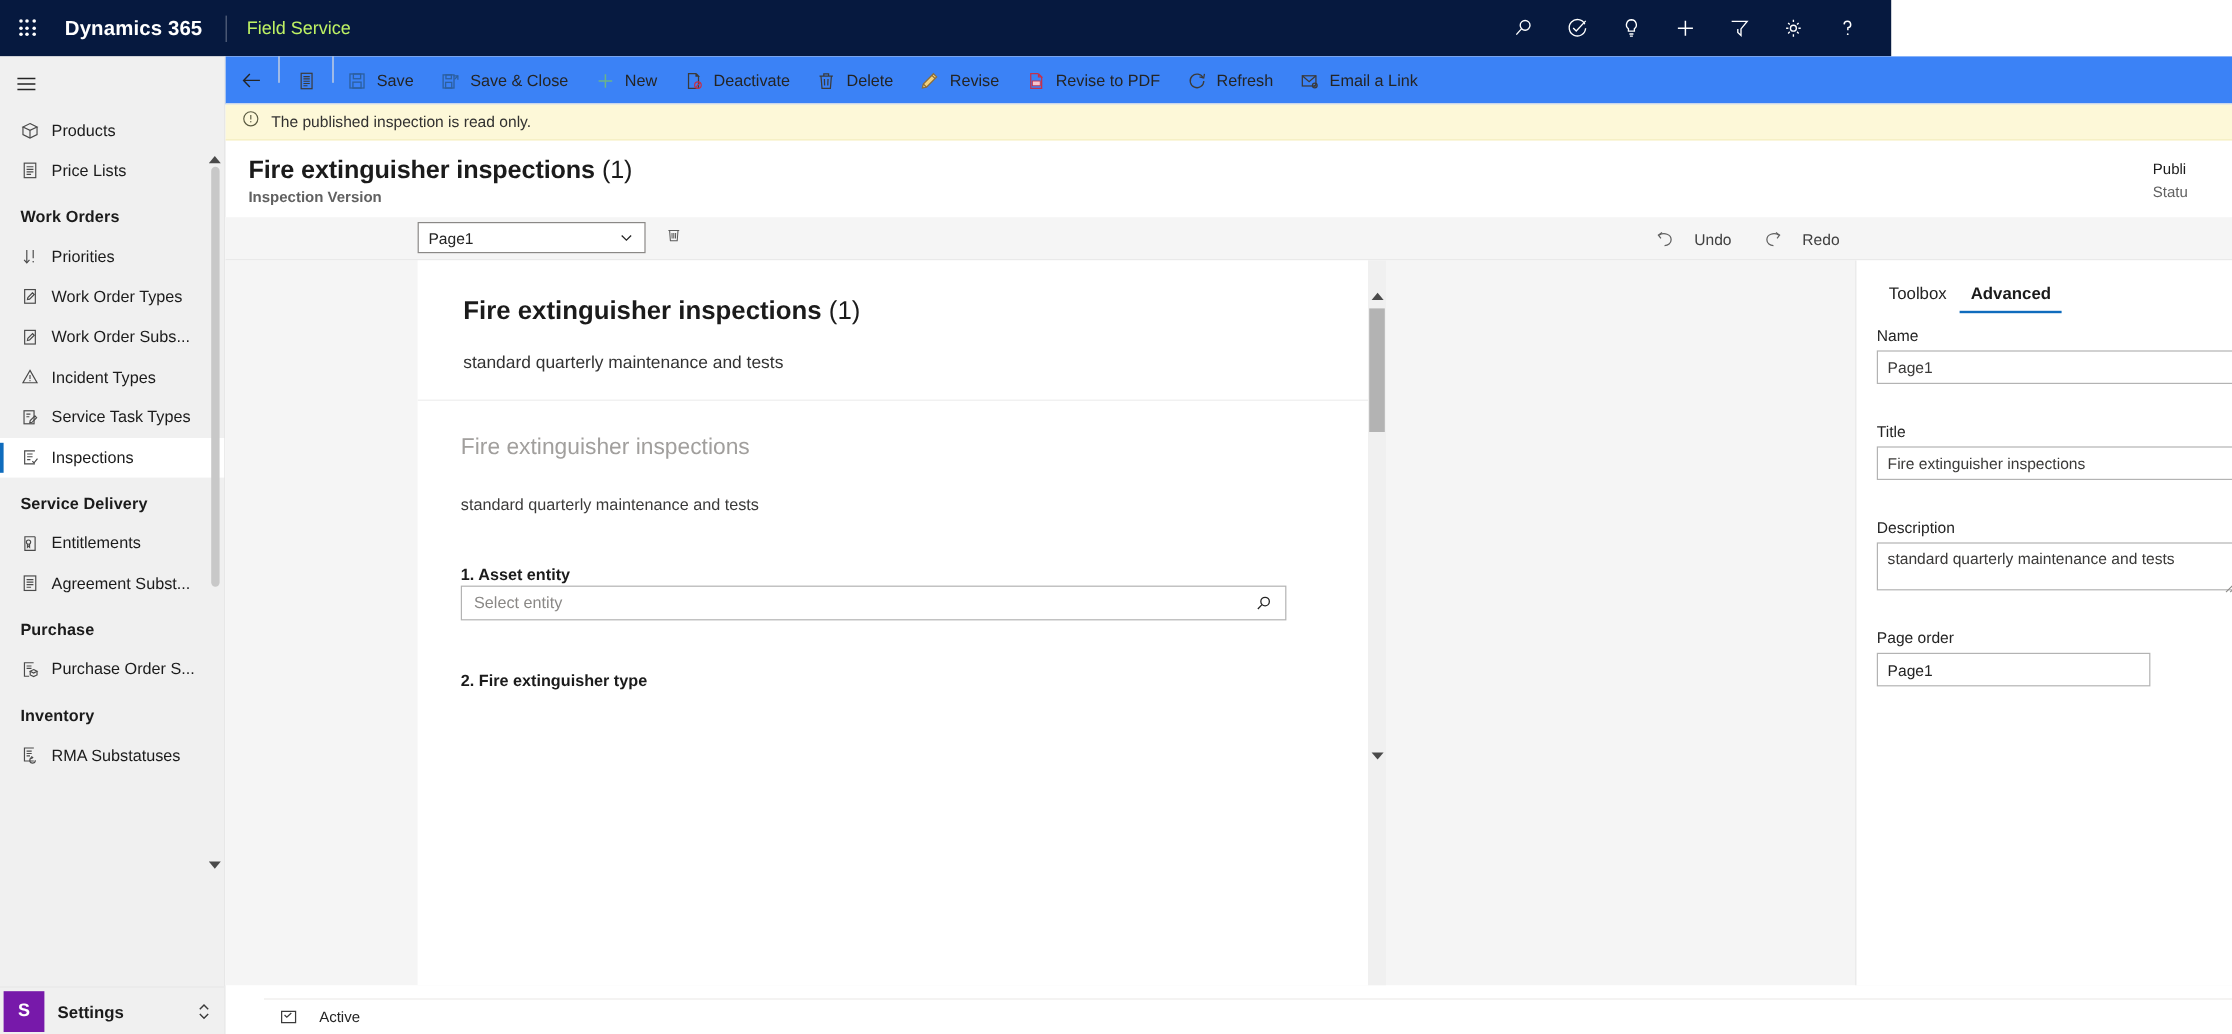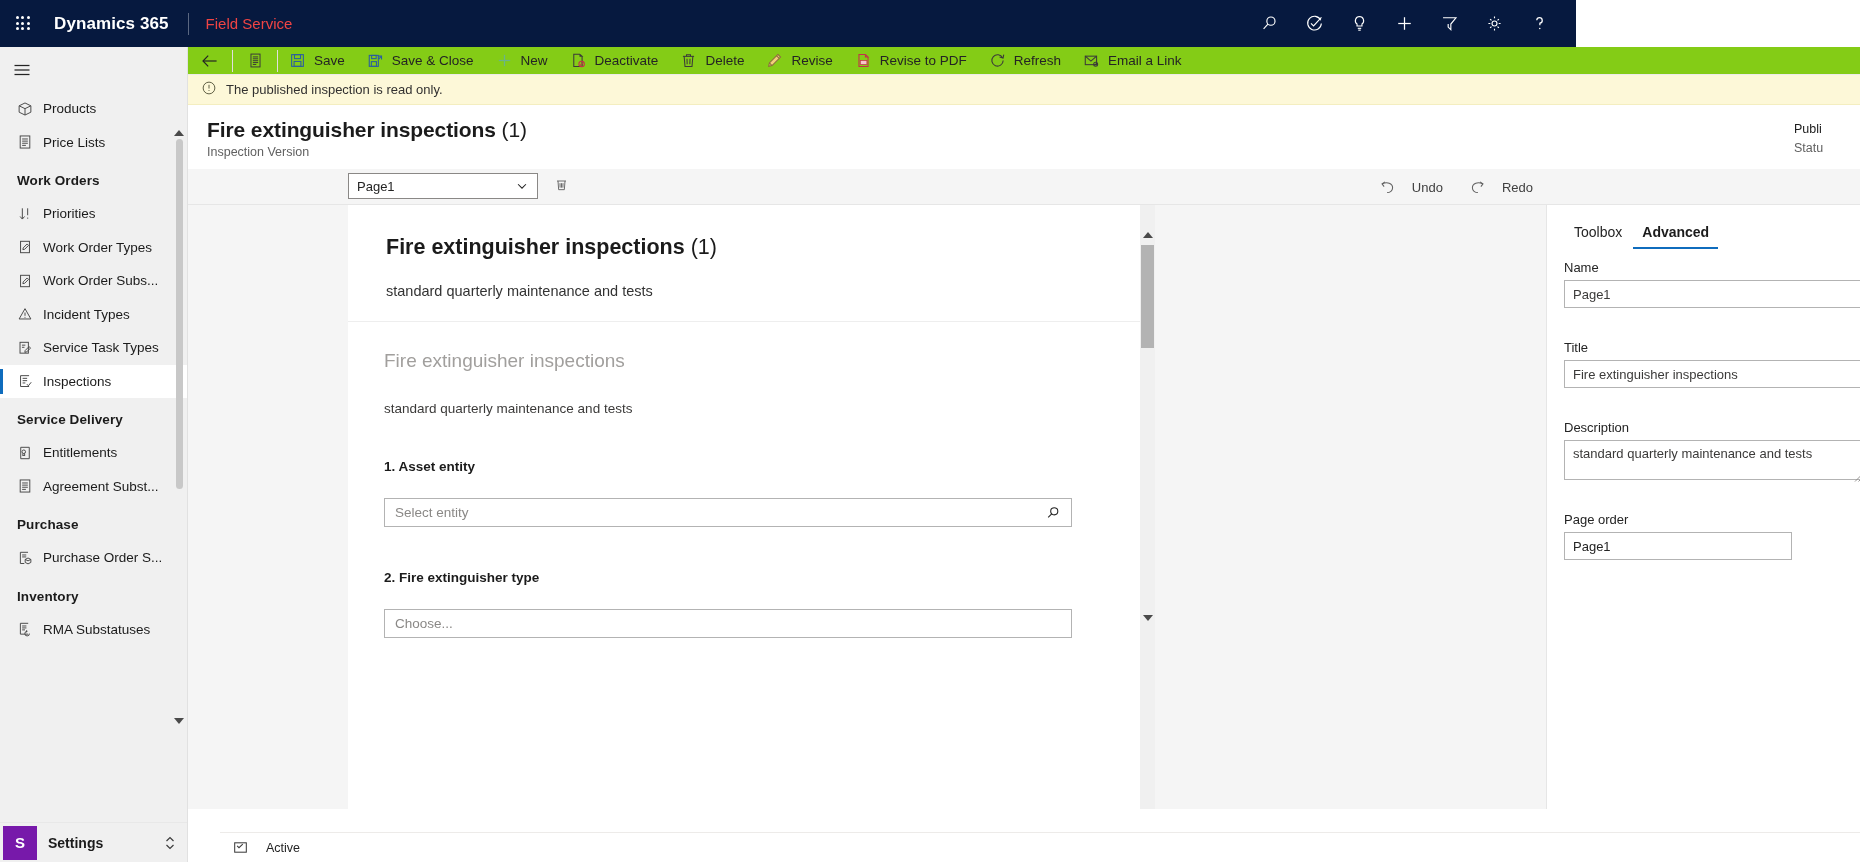--- a/index.html
+++ b/index.html
@@ -13,21 +13,21 @@
   
   #topnav {
     position:absolute; left:0; top:0; width:1576px; height:47px;
     background:#06193f; display:flex; align-items:center;
   }
   .waffle { width:46px; height:47px; display:flex; align-items:center; justify-content:center; }
   .waffle-grid { width:15px; height:15px; display:grid; grid-template-columns:repeat(3,1fr); grid-template-rows:repeat(3,1fr); gap:2px; }
   .waffle-grid i { background:#ffffff; border-radius:50%; display:block; width:3px; height:3px; }
   #brand { color:#fff; font-size:17px; font-weight:600; margin-left:8px; letter-spacing:.1px; }
   #brand-sep { width:1px; height:22px; background:#5a6781; margin:0 17px 0 19px; }
-  #app-name { color:#ef4444; font-size:15px; font-weight:400; }
+  #app-name { color:#bef264; font-size:15px; font-weight:400; }
   #topnav-right { margin-left:auto; display:flex; align-items:center; padding-right:14px; }
   .nav-icon { width:45px; height:47px; display:flex; align-items:center; justify-content:center; color:#fff; }
   .nav-icon svg { display:block; }
 
   
   #sitemap {
     position:absolute; left:0; top:47px; width:188px; height:815px;
     background:#f0f0f0; border-right:1px solid #e1e1e1;
     overflow:hidden;
   }
@@ -73,21 +73,21 @@
     align-items:center;justify-content:center;font-size:15px;font-weight:600;
     margin-left:3px;
   }
   #settings-label { font-size:14px; font-weight:600; color:#1b1b1b; margin-left:11px; }
   #settings-chev { margin-left:auto; margin-right:12px; color:#3b3b3b; display:flex; flex-direction:column; line-height:6px; font-size:11px; }
 
   
   #main { position:absolute; left:188px; top:47px; width:1672px; height:815px; background:#fff; }
 
   
-  #cmdbar { height:28px; display:flex; align-items:center; border-bottom:1px solid #edebe9; background:#84cc16; }
+  #cmdbar { height:40px; display:flex; border-bottom:1px solid #edebe9; background:#3b82f6; }
   .cmd-back { width:44px; height:40px; display:flex;align-items:center;justify-content:center; color:#242424; }
   .cmd-div { width:1px; height:22px; background:#e1dfdd; }
   .cmd-iconbtn { width:44px;height:40px;display:flex;align-items:center;justify-content:center;color:#242424; }
   .cmd-btn {
     height:40px; display:flex; align-items:center; gap:8px;
     padding:0 11px; font-size:13.5px; color:#242424; white-space:nowrap;
   }
   .cmd-btn .ci { display:flex; align-items:center; }
   .cmd-btn .ci svg { display:block; }
 
@@ -95,21 +95,21 @@
   #notif {
     height:30px; background:#fdf8d8; display:flex; align-items:center;
     padding-left:13px; gap:9px; border-bottom:1px solid #f4eec0;
   }
   #notif-text { font-size:13px; color:#323130; }
 
   
   #rec-header { position:relative; height:64px; padding:13px 0 0 19px; }
   #rec-title { font-size:21px; font-weight:600; color:#1b1b1b; letter-spacing:-.1px; }
   #rec-title .muted { font-weight:400; }
-  #rec-sub { font-size:12.5px; color:#616161; margin-top:3px; }
+  #rec-sub { font-size:12.5px; color:#616161; margin-top:3px;font-weight:bold; }
   #rec-header-right {
     position:absolute; right:0; top:17px; width:66px; overflow:hidden;
   }
   .hdr-field-label { font-size:12.5px; color:#1b1b1b; white-space:nowrap; }
   .hdr-field-val { font-size:12.5px; color:#616161; white-space:nowrap; margin-top:5px; }
 
   
   #tabs { height:41px; display:flex; align-items:flex-end; padding-left:19px; border-bottom:1px solid #edebe9; background:#fff; }
   .tab {
     font-size:14px; color:#242424; padding:0 9px 10px 9px; margin-right:10px;
@@ -149,21 +149,21 @@
   #card-head { padding:30px 0 22px 38px; border-bottom:1px solid #eeeeee; }
   #card-head-title { font-size:21.5px; font-weight:600; color:#1b1b1b; }
   #card-head-title .muted { font-weight:400; }
   #card-head-sub { font-size:14.5px; color:#333333; margin-top:23px; }
   #card-body { padding:28px 0 0 36px; }
   #form-title { font-size:19px; color:#a19f9d; font-weight:400; }
   #form-sub { font-size:13.5px; color:#3b3a39; margin-top:29px; }
   .question { margin-top:43px; }
   .q-label { font-size:13.5px; font-weight:600; color:#1b1b1b; }
   .q-input {
-    margin-top:24px; width:688px; height:29px; border:1px solid #b3b3b3; background:#fff;
+    margin-top:2px; width:688px; height:29px; border:1px solid #b3b3b3; background:#fff;
     display:flex; align-items:center; padding:0 10px; font-size:13.5px; color:#8a8886;
   }
   .q-input .ic { margin-left:auto; color:#242424; display:flex; }
 
   
   #canvas-sb { position:absolute; left:952px; top:0; width:15px; height:604px; background:#f0f0f0; }
   #canvas-sb-up { position:absolute; left:952px; top:23px; width:15px; height:14px; display:flex;align-items:center;justify-content:center; }
   #canvas-sb-dn { position:absolute; left:952px; top:406px; width:15px; height:14px; display:flex;align-items:center;justify-content:center; }
   #canvas-sb-thumb { position:absolute; left:953px; top:40px; width:13px; height:103px; background:#b3b3b3; }
 
@@ -668,23 +668,20 @@
                 </svg>
               </span>
             </div>
           </div>
 
           <div class="question">
             <div class="q-label">
               <span>2.</span>
               <span>Fire extinguisher type</span>
             </div>
-            <div class="q-input">
-              <span>Choose...</span>
-            </div>
           </div>
         </div>
       </div>
 
       <div id="canvas-sb"></div>
       <div id="canvas-sb-up">
         <div class="tri tri-up"></div>
       </div>
       <div id="canvas-sb-thumb"></div>
       <div id="canvas-sb-dn">

